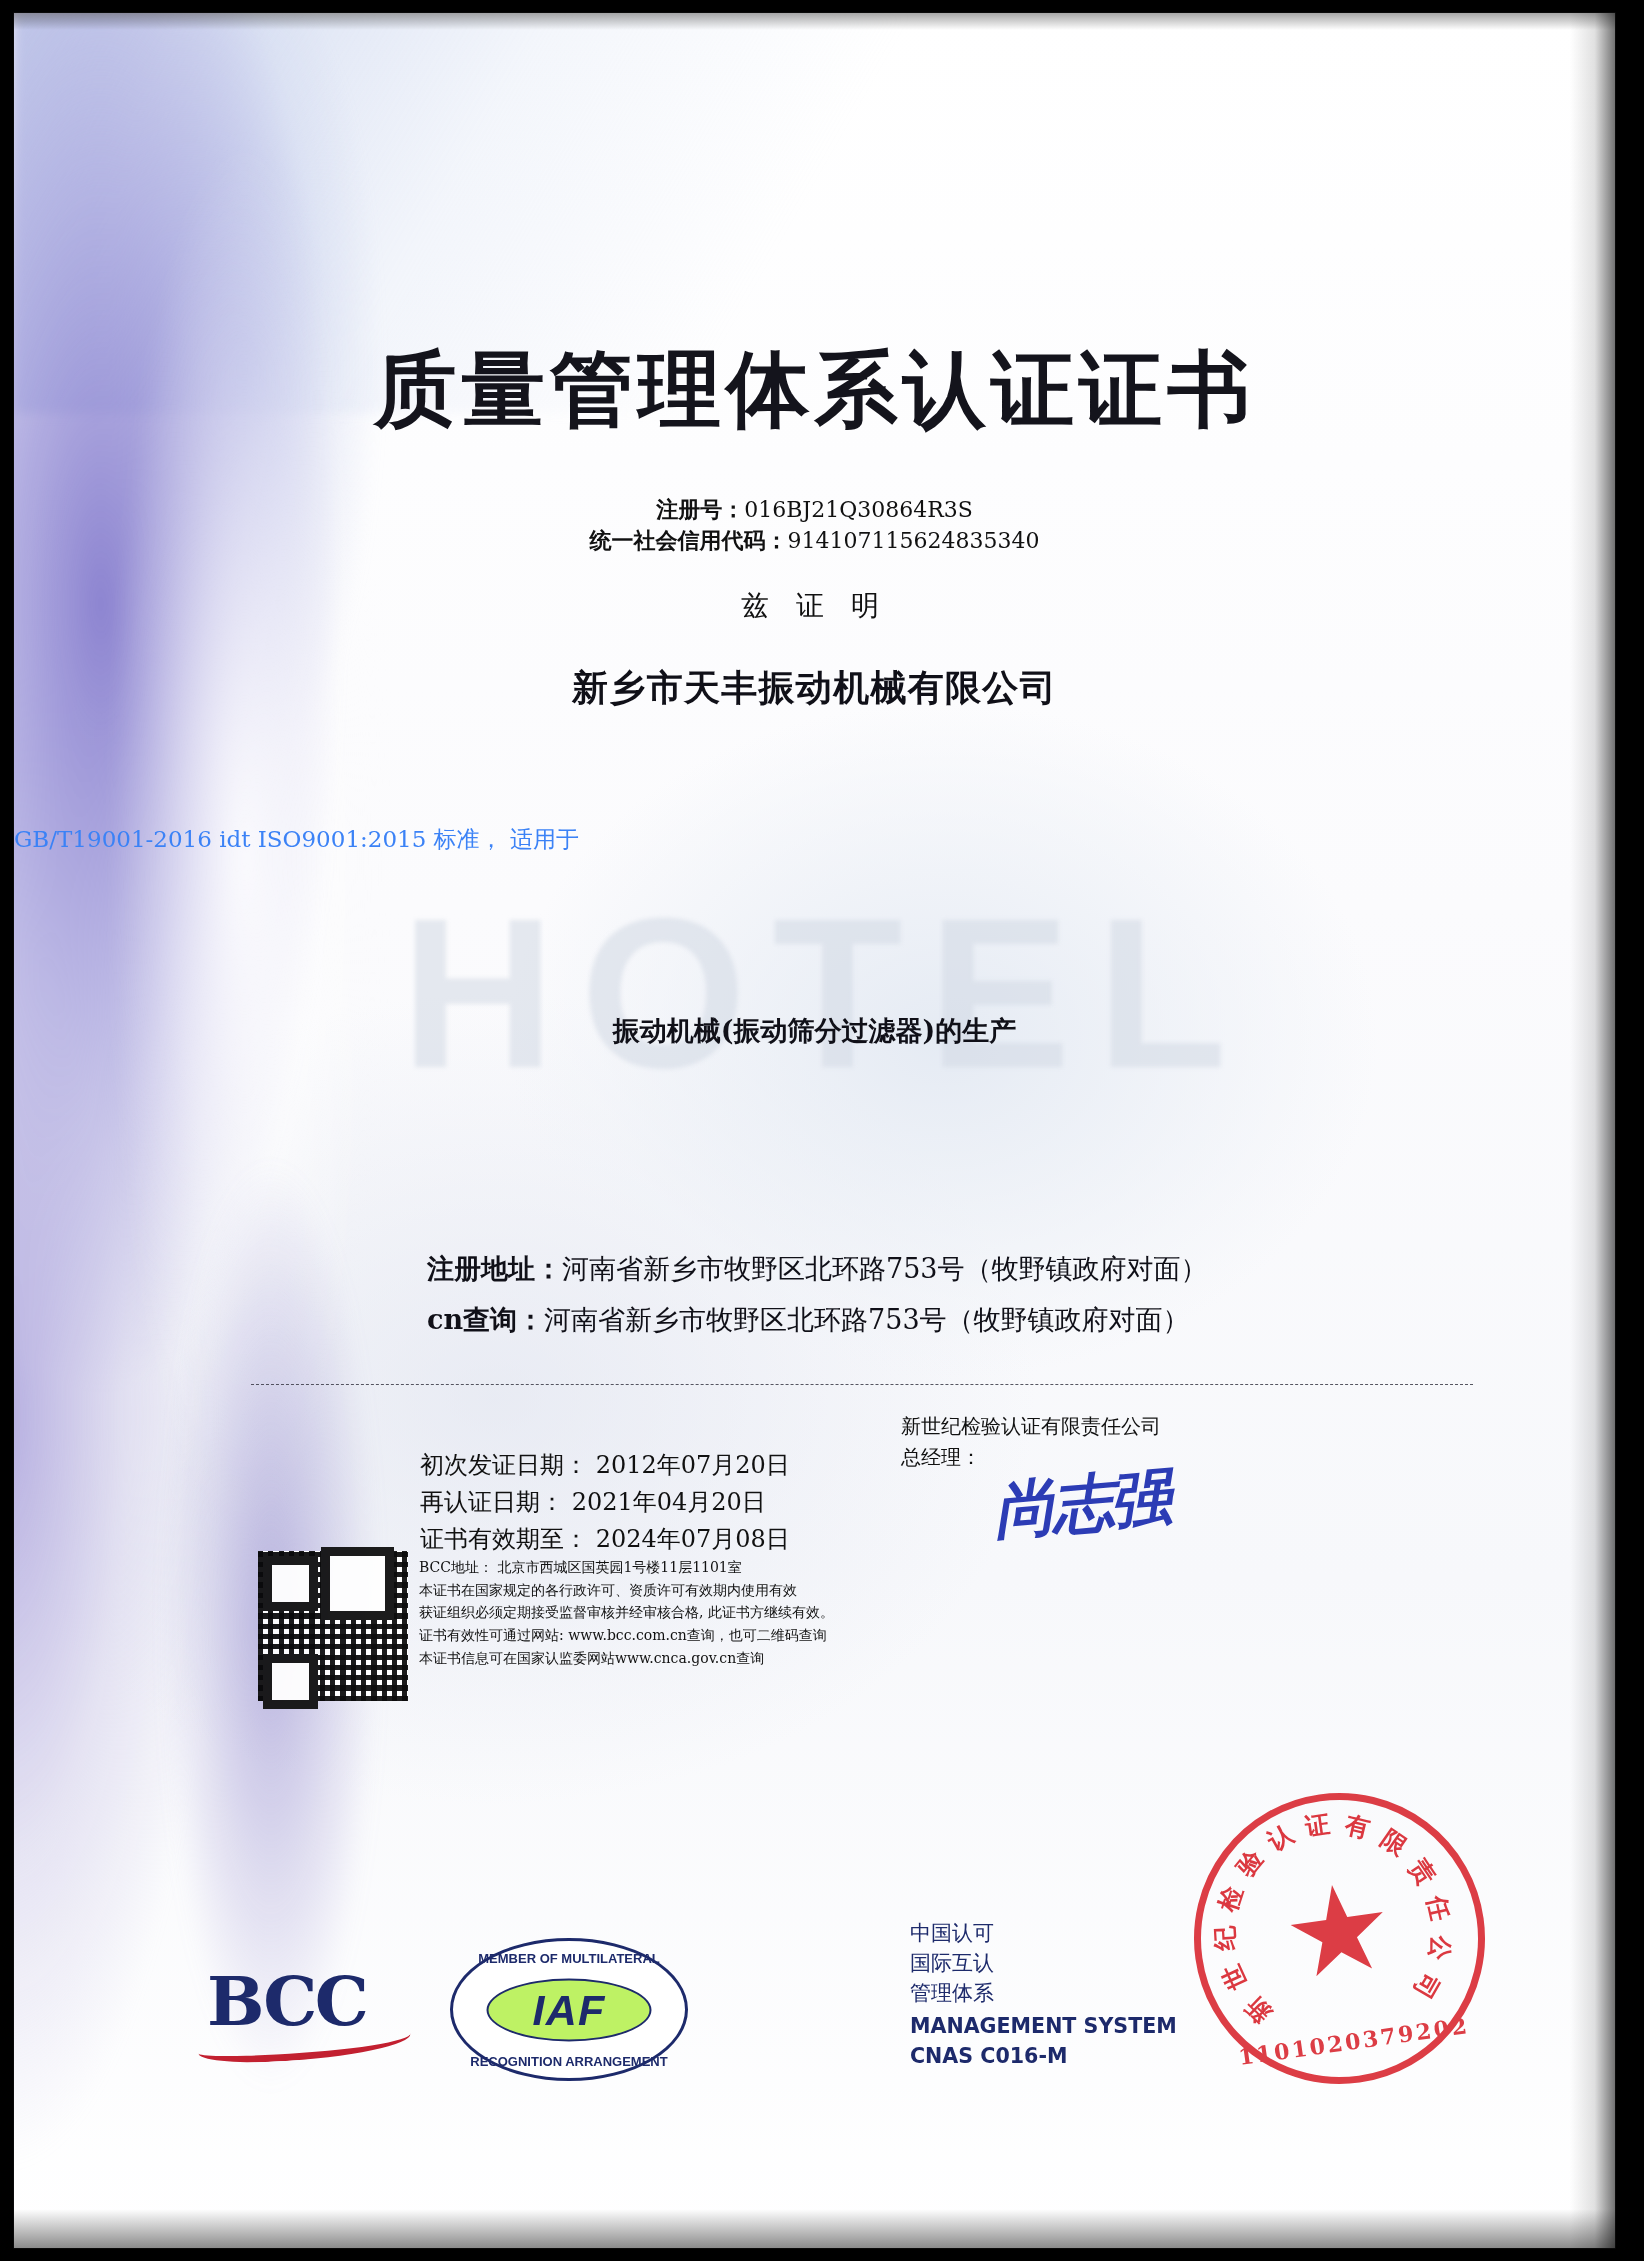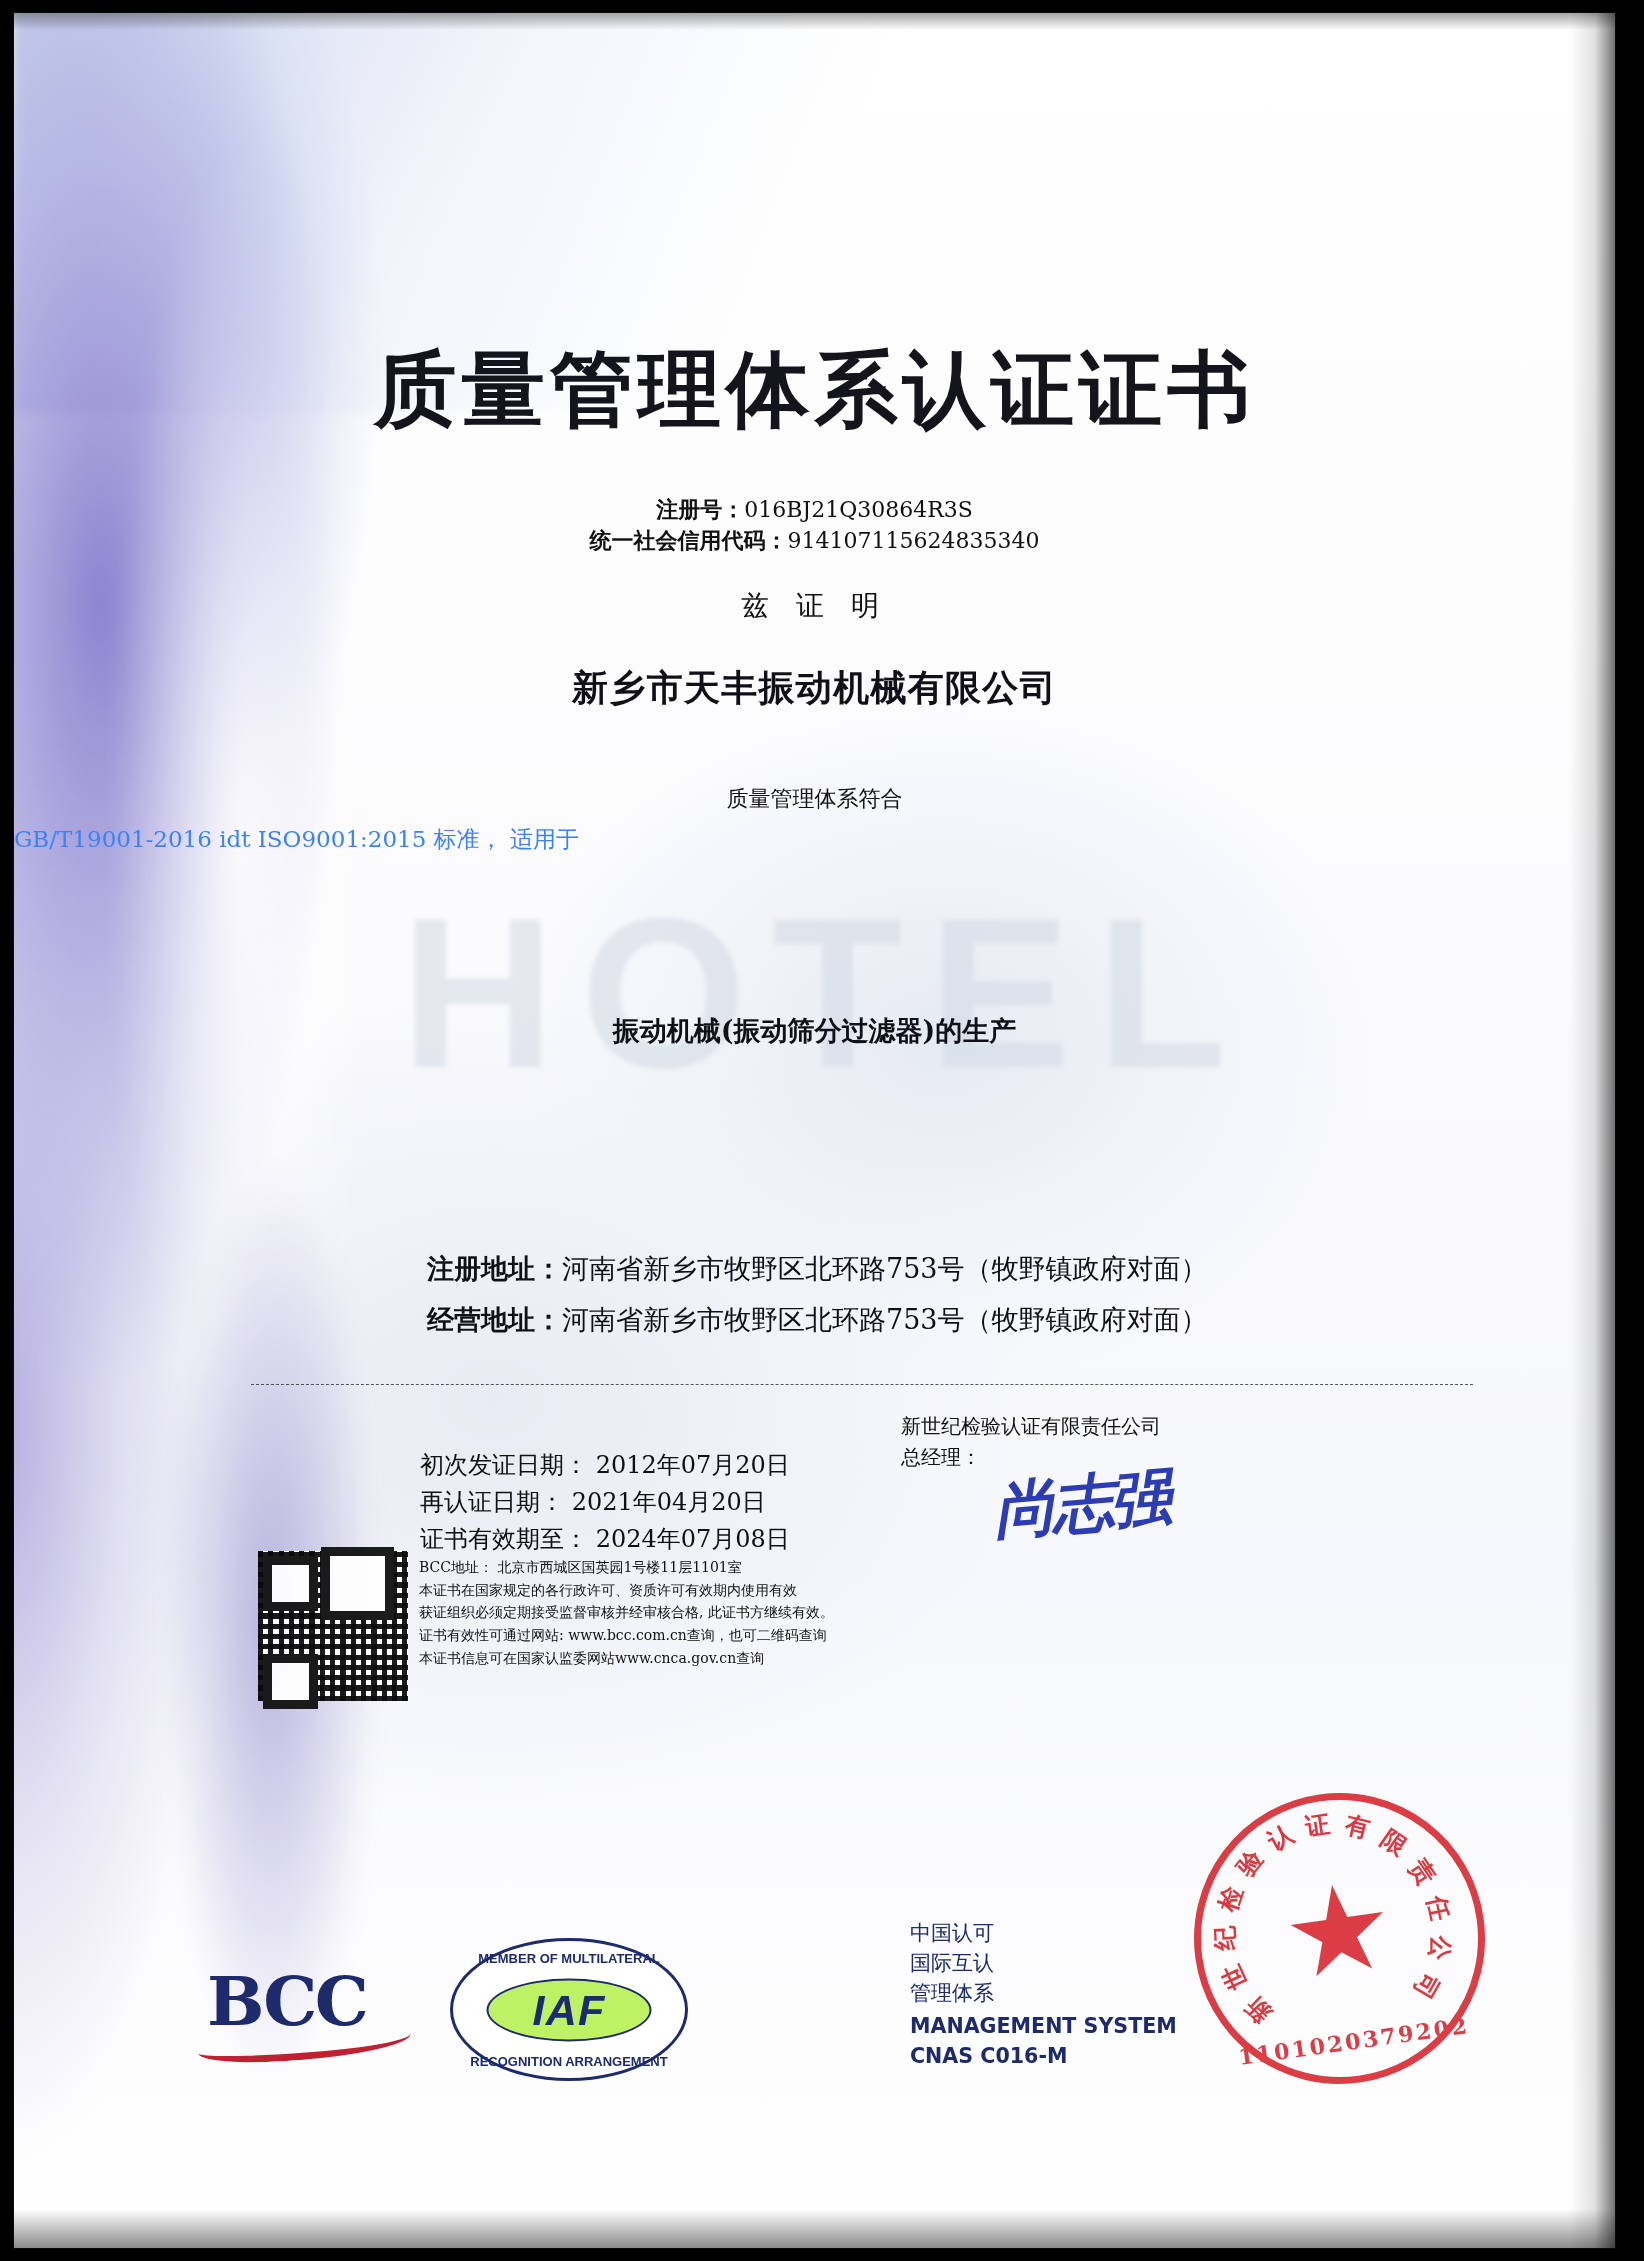--- a/index.html
+++ b/index.html
@@ -442,30 +442,29 @@
       </div>
 
       <div class="reg-line credit-no">
         <b>统一社会信用代码：</b><span>914107115624835340</span>
       </div>
 
       <div class="hereby">兹 证 明</div>
 
       <div class="company">新乡市天丰振动机械有限公司</div>
 
-      <div class="std1">质量管理体系符合</div>
       <div class="std2">GB/T19001-2016 idt ISO9001:2015 标准， 适用于</div>
 
       <div class="scope">振动机械(振动筛分过滤器)的生产</div>
 
       <div class="addr addr1">
         <b>注册地址：</b><span>河南省新乡市牧野区北环路753号（牧野镇政府对面）</span>
       </div>
       <div class="addr addr2">
-        <b>经营地址：</b><span>河南省新乡市牧野区北环路753号（牧野镇政府对面）</span>
+        <b>cn查询：</b><span>河南省新乡市牧野区北环路753号（牧野镇政府对面）</span>
       </div>
 
       <div class="divider"></div>
 
       <div class="dates">
         <div>初次发证日期： 2012年07月20日</div>
         <div>再认证日期： 2021年04月20日</div>
         <div>证书有效期至： 2024年07月08日</div>
       </div>
 

